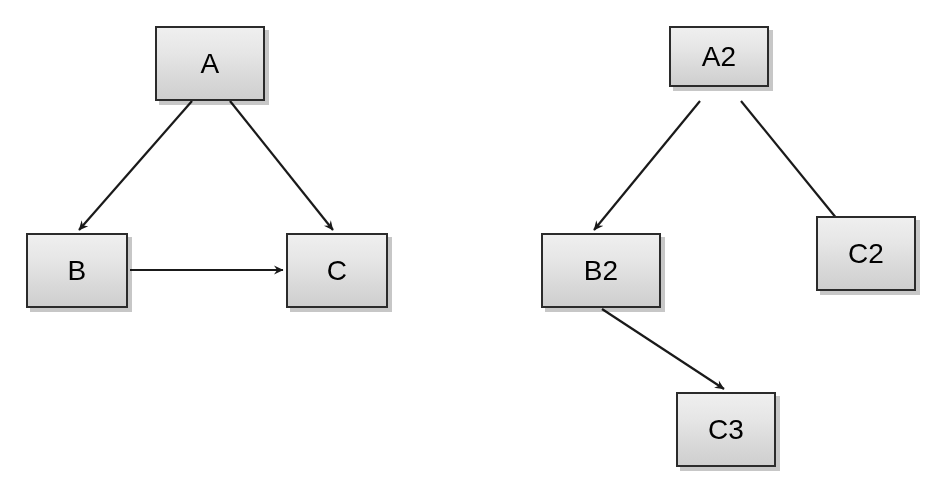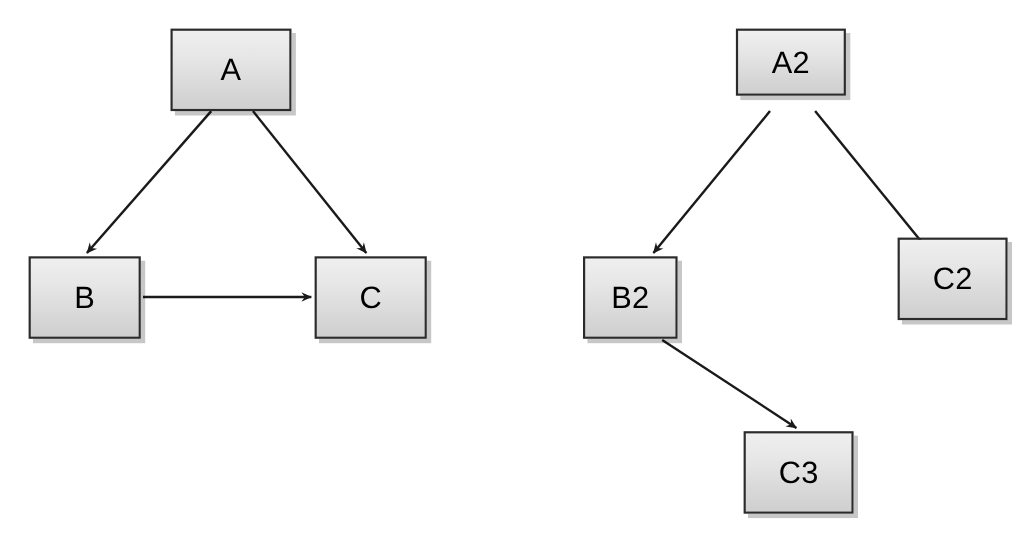--- a/index.html
+++ b/index.html
@@ -74,21 +74,21 @@
       </div>
       <div class="node" style="left: 26px; top: 233px; width: 102px; height: 75px;">
         <span class="node-label">B</span>
       </div>
       <div class="node" style="left: 286px; top: 233px; width: 102px; height: 75px;">
         <span class="node-label">C</span>
       </div>
       <div class="node" style="left: 669px; top: 26px; width: 100px; height: 61px;">
         <span class="node-label">A2</span>
       </div>
-      <div class="node" style="left: 530px; top: 233px; width: 86px; height: 75px;">
+      <div class="node" style="left: 541px; top: 233px; width: 120px; height: 75px;">
         <span class="node-label">B2</span>
       </div>
       <div class="node" style="left: 800px; top: 216px; width: 100px; height: 75px; margin-left: 16px;">
         <span class="node-label">C2</span>
       </div>
       <div class="node" style="left: 676px; top: 392px; width: 100px; height: 75px;">
         <span class="node-label">C3</span>
       </div>
     </div>
 

